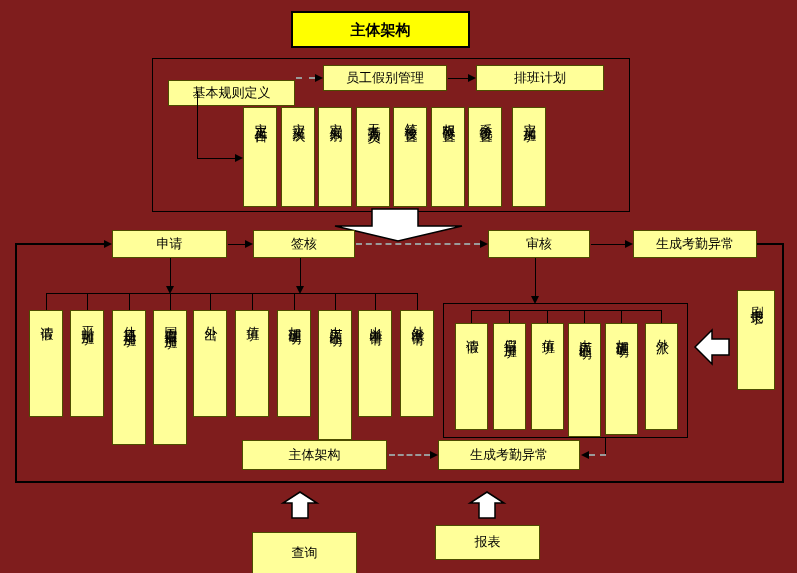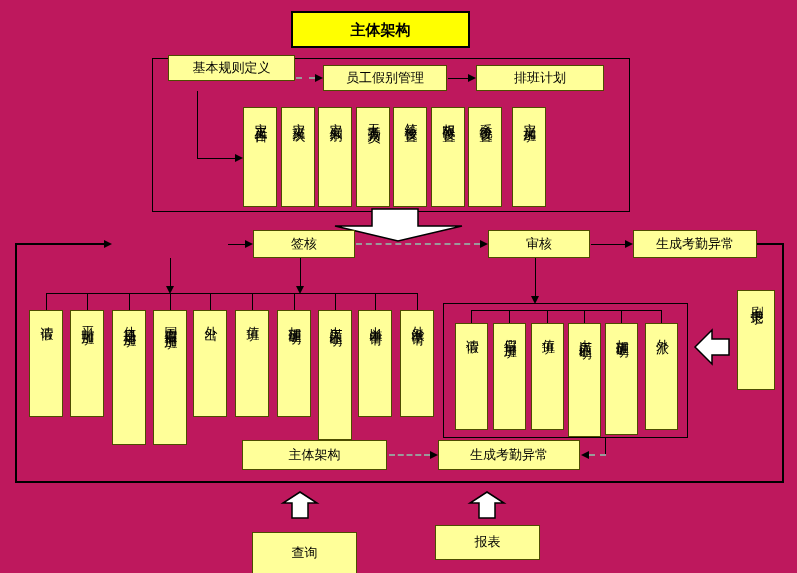--- a/index.html
+++ b/index.html
@@ -3,21 +3,21 @@
 <meta charset="utf-8">
 <style>
   :root{
     --title-fill:#ffff00;
     --node-fill:#ffff99;
     --line:#000000;
     --node-border:#4d4d00;
   }
   html,body{margin:0;padding:0;background:#fff;}
   #stage{
-    position:relative;width:797px;height:573px;background:#be185d;
+    position:relative;width:797px;height:573px;background:#7f1d1d;
     font-family:"Liberation Sans","DejaVu Sans",sans-serif;color:#000;
     overflow:hidden;
   }
   .box{
     position:absolute;background:var(--node-fill);border:1px solid var(--node-border);
     box-sizing:border-box;display:flex;align-items:center;justify-content:center;
     font-size:13px;line-height:1.15;text-align:center;
   }
   .title{
     background:var(--title-fill);border:2px solid #000;font-weight:bold;font-size:15px;
@@ -40,21 +40,21 @@
 </style>
 </head>
 <body>
 
 <div id="stage">
 
   <div class="box title" style="left:291px;top:11px;width:179px;height:37px;">主体架构</div>
 
   <div class="frame" style="left:152px;top:58px;width:478px;height:154px;"></div>
 
-  <div class="box" style="left:168px;top:55px;width:127px;height:26px;">基本规则定义</div>
+  <div class="box" style="left:168px;top:80px;width:127px;height:26px;">基本规则定义</div>
   <div class="box" style="left:476px;top:65px;width:128px;height:26px;">排班计划</div>
   <div class="box" style="left:323px;top:65px;width:124px;height:26px;">员工假别管理</div>
 
   <div class="hd" style="left:296px;top:77px;width:19px;"></div>
   <div class="ar-r" style="left:315px;top:74px;"></div>
   <div class="hl" style="left:448px;top:78px;width:21px;"></div>
   <div class="ar-r" style="left:468px;top:74px;"></div>
 
   <div class="vl" style="left:197px;top:91px;height:67px;"></div>
   <div class="hl" style="left:197px;top:158px;width:38px;"></div>
@@ -82,20 +82,21 @@
       <span>系统设置</span>
     </div>
   <div class="box vbox" style="left:512px;top:107px;width:34px;height:100px;">
       <span>定义加班</span>
     </div>
 
   <svg style="left:330px;top:208px;" width="140" height="36">
     <polygon points="42,1 88,1 88,18 132,18 68,33 5,18 42,18" fill="#ffffff" stroke="#000000" stroke-width="1.5"></polygon>
   </svg>
 
+  <div class="box" style="left:112px;top:230px;width:115px;height:28px;">申请</div>
   <div class="box" style="left:253px;top:230px;width:102px;height:28px;">签核</div>
   <div class="box" style="left:488px;top:230px;width:102px;height:28px;">审核</div>
   <div class="box" style="left:633px;top:230px;width:124px;height:28px;">生成考勤异常</div>
 
   <div class="hl" style="left:228px;top:244px;width:18px;"></div>
   <div class="ar-r" style="left:245px;top:240px;"></div>
   <div class="hd" style="left:356px;top:243px;width:124px;"></div>
   <div class="ar-r" style="left:480px;top:240px;"></div>
   <div class="hl" style="left:591px;top:244px;width:35px;"></div>
   <div class="ar-r" style="left:625px;top:240px;"></div>

